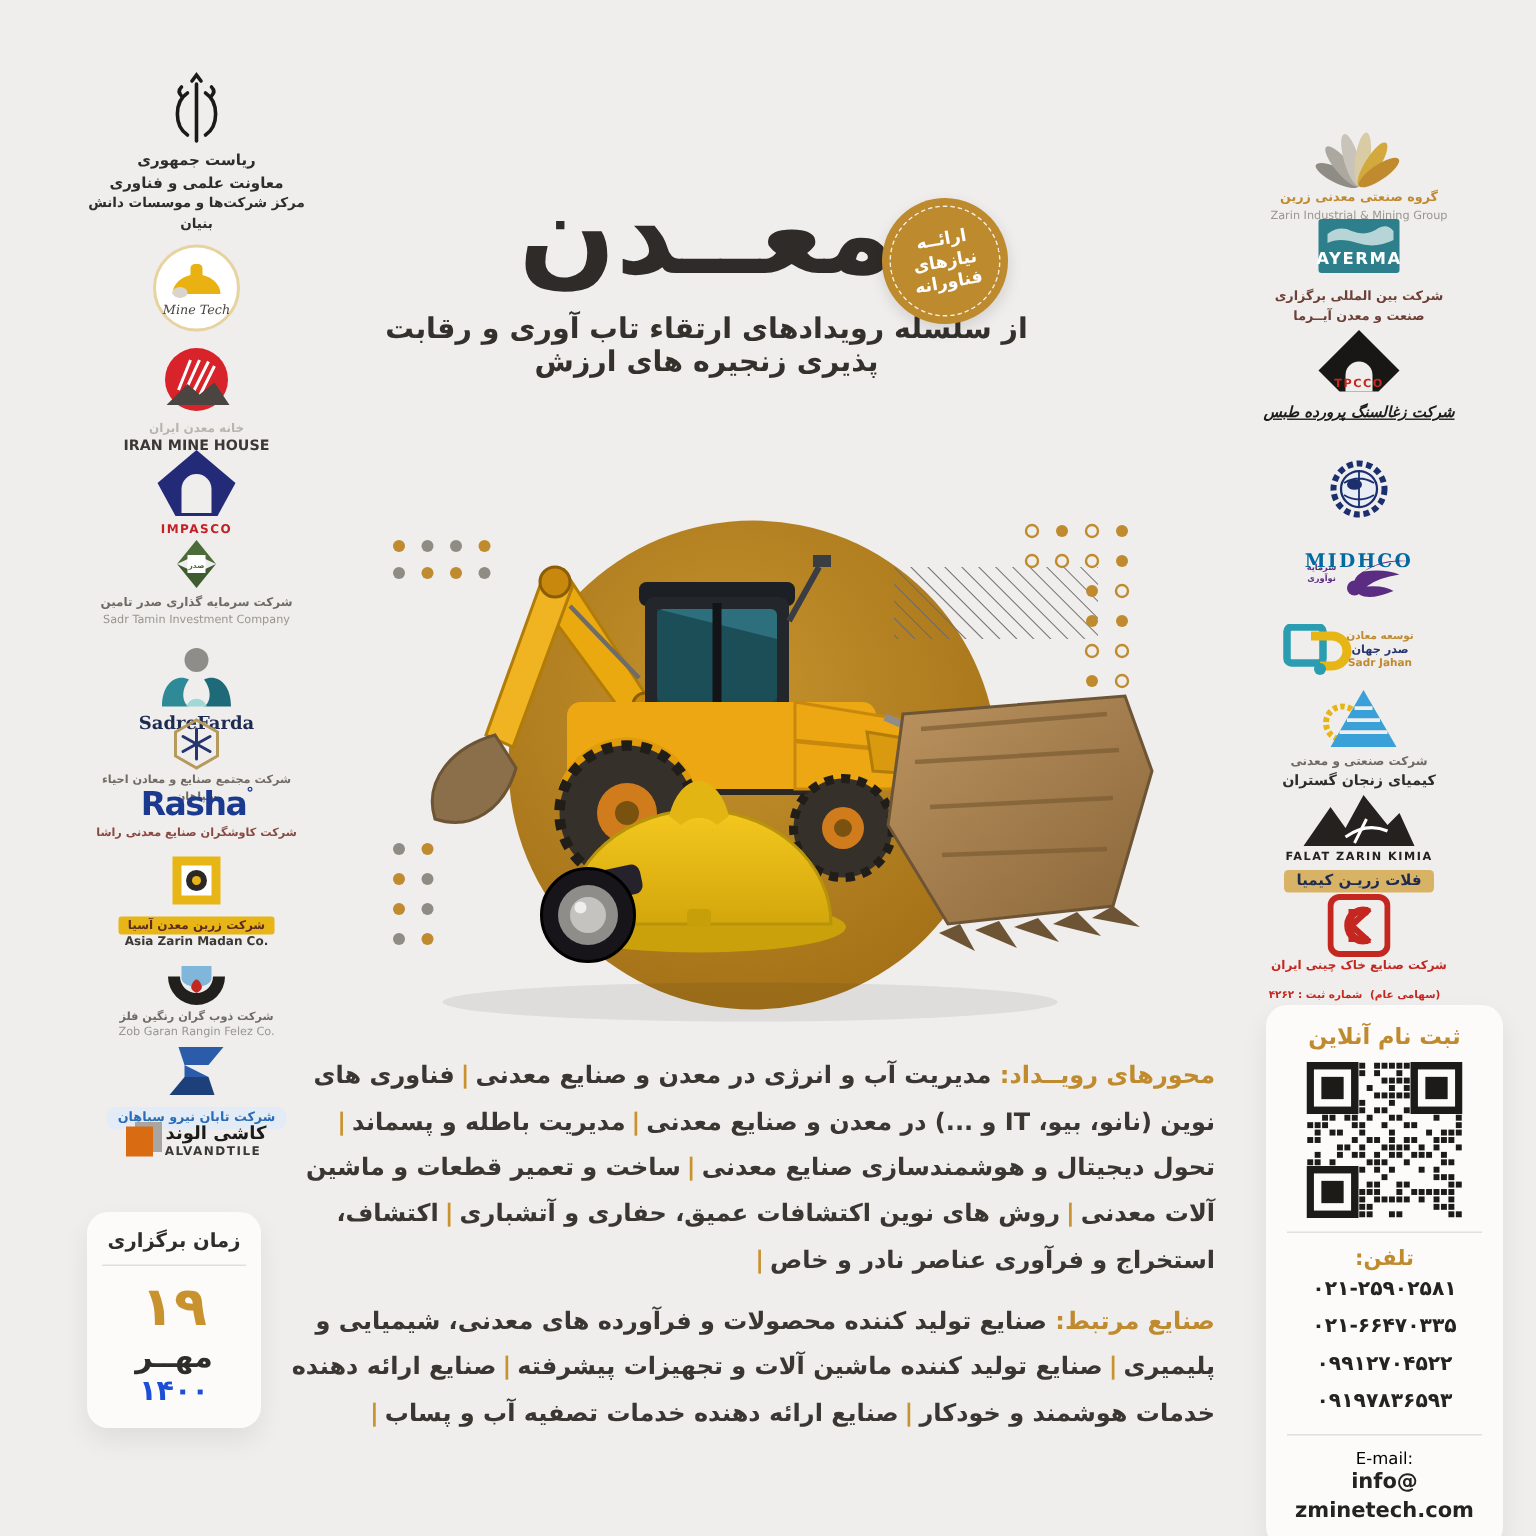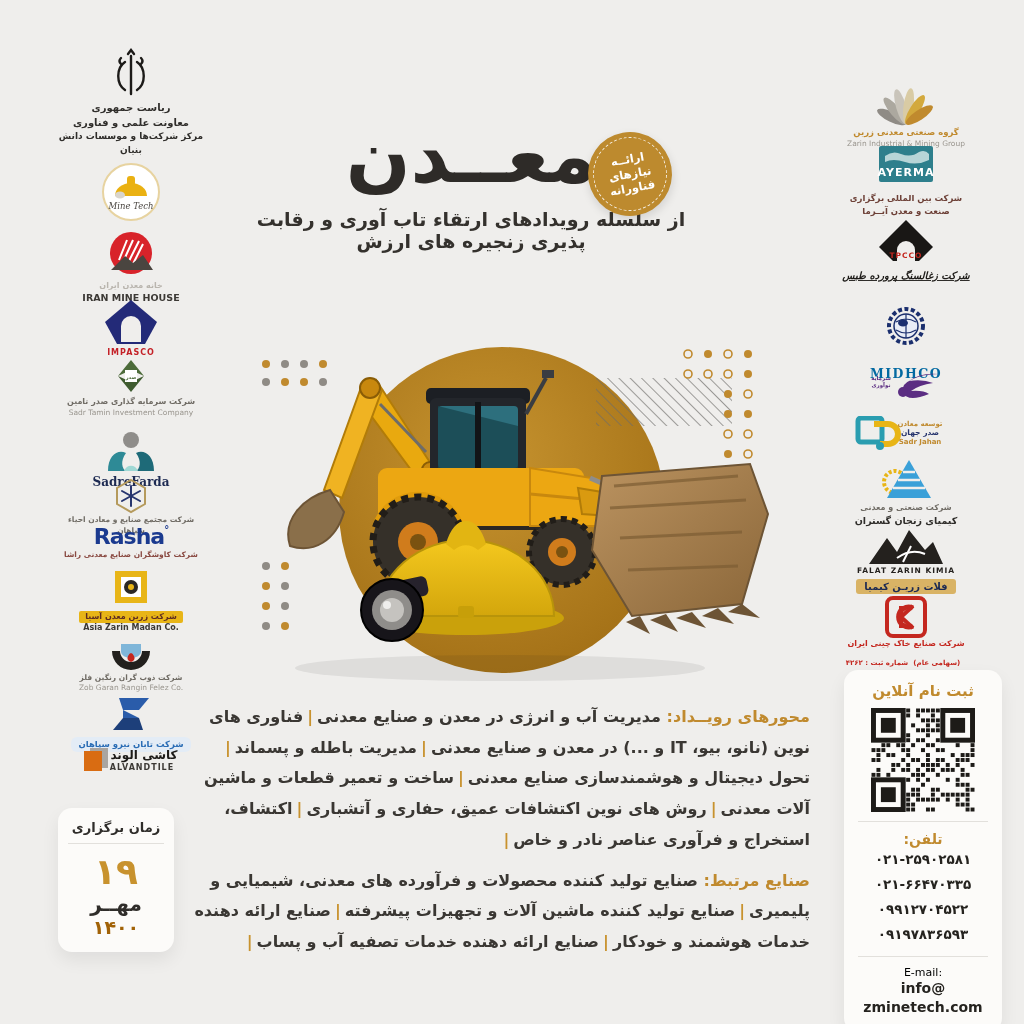--- a/index.html
+++ b/index.html
@@ -28,21 +28,21 @@
   .bodytext p{margin:0 0 10px 0;}
   .lbl{color:#c08a2e;font-weight:900;}
   .pipe{color:#c8922e;font-weight:900;padding:0 4px;}
   
   .card{background:#fcfbf9;border-radius:14px;box-shadow:0 8px 18px rgba(0,0,0,.07);}
   .datecard{position:absolute;left:58px;top:808px;width:100px;padding:12px 8px 14px;text-align:center;}
   .datecard .hd{font-size:13px;font-weight:bold;color:#2f2d2a;direction:rtl;}
   .datecard hr{border:none;border-top:1px solid #e2e0dc;margin:8px 2px;}
   .datecard .day{font-size:36px;font-weight:900;color:#c8922e;line-height:1.1;}
   .datecard .mon{font-size:20px;font-weight:900;color:#2f2d2a;direction:rtl;}
-  .datecard .yr{font-size:19px;font-weight:900;color:#a16207;letter-spacing:3px;}
+  .datecard .yr{font-size:19px;font-weight:900;color:#1d4ed8;letter-spacing:3px;}
   .regcard{position:absolute;left:844px;top:670px;width:142px;padding:12px 8px 14px;text-align:center;}
   .regcard .hd{font-size:15px;font-weight:900;color:#c08a2e;direction:rtl;margin-bottom:8px;}
   .regcard hr{border:none;border-top:1px solid #e2e0dc;margin:9px 6px;}
   .regcard .plabel{font-size:14px;font-weight:900;color:#c08a2e;direction:rtl;}
   .regcard .phone{font-size:13.5px;font-weight:900;color:#25231f;line-height:1.85;letter-spacing:1px;}
   .regcard .elabel{font-size:11px;font-weight:400;color:#000000;}
   .regcard .email{font-size:14px;font-weight:900;color:#25231f;line-height:1.4;}
   svg{display:block;margin:0 auto;}
 </style>
 </head>

